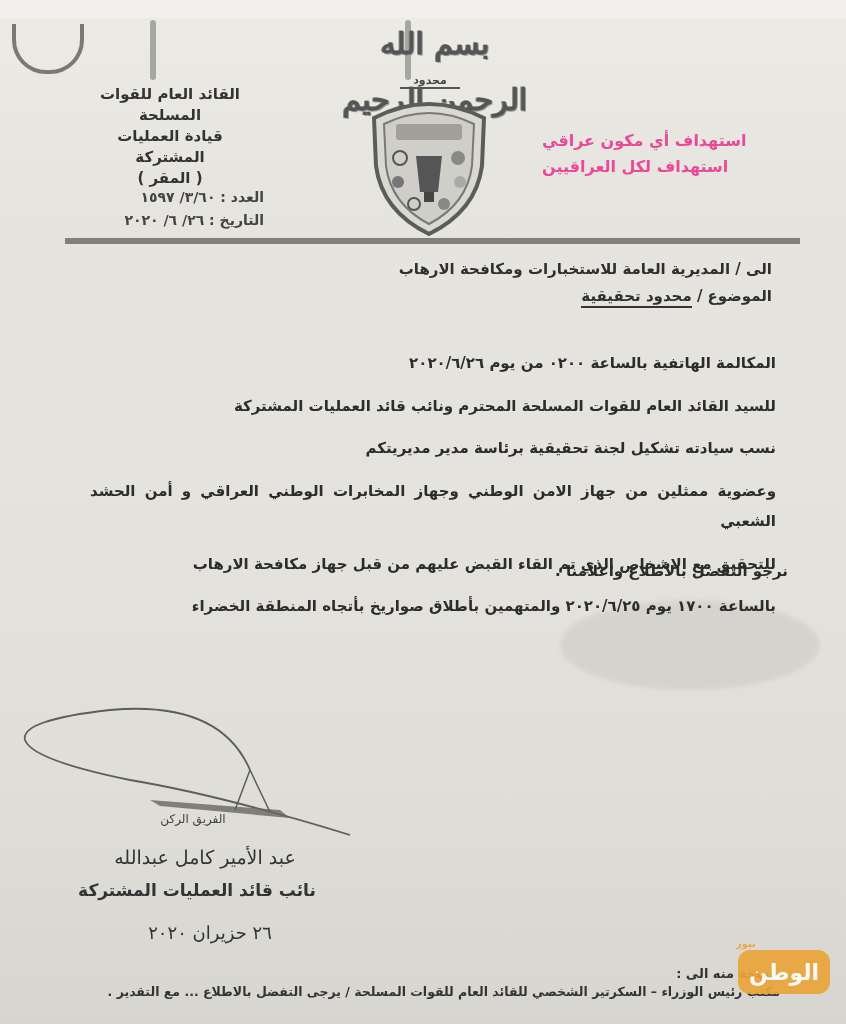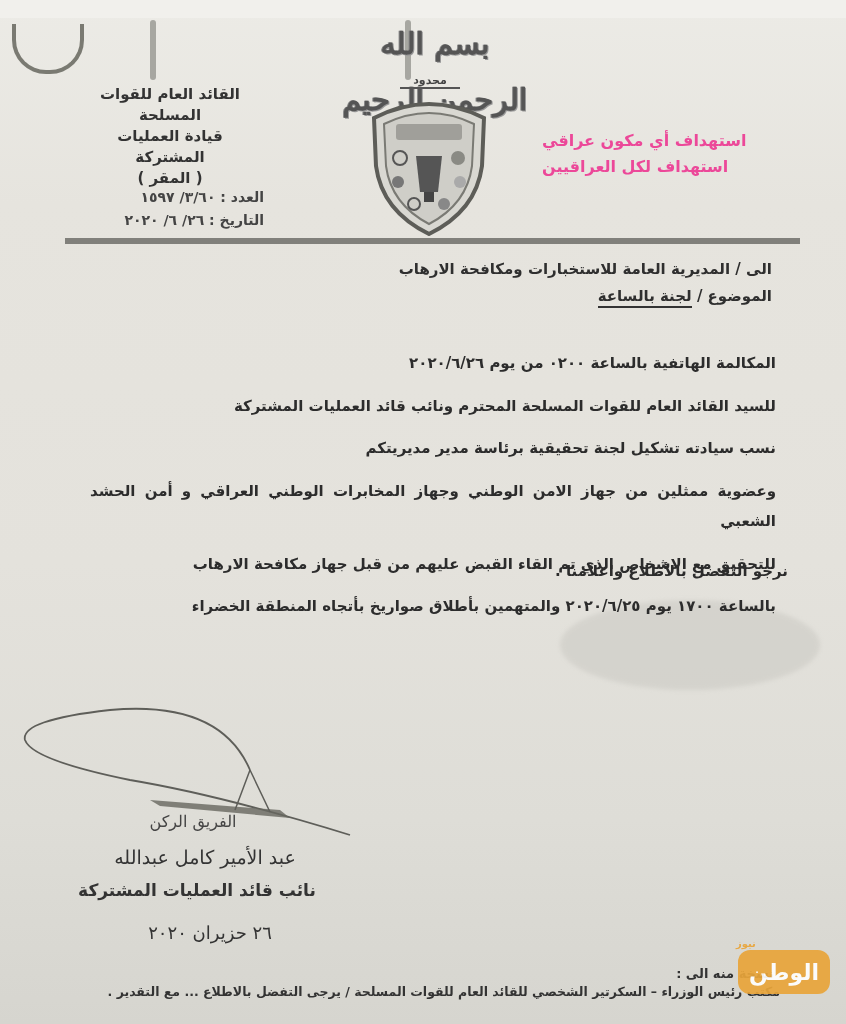--- a/index.html
+++ b/index.html
@@ -27,21 +27,21 @@
   .slogan { position:absolute; right:64px; top:128px; width:240px; text-align:left;
     font-size:16px; font-weight:bold; line-height:26px; color:#ec4899; }
   .divider { position:absolute; left:65px; top:238px; width:735px; height:6px; background:#6f6f6a; opacity:.85; }
   .to { position:absolute; right:74px; top:256px; width:600px; font-size:15px; font-weight:bold; line-height:27px; text-align:right; color:#2f2f2f; }
   .subject-val { border-bottom:2px solid #333; padding-bottom:1px; }
   .body { position:absolute; left:78px; top:336px; width:710px; font-size:15px; font-weight:bold;
     line-height:30.5px; text-align:justify; text-align-last:right; color:#2c2c2c; }
   .body p { margin:12px; }
   .closing { position:absolute; right:58px; top:562px; width:600px; font-size:15px; font-weight:bold; text-align:right; color:#2c2c2c; }
   .sig { position:absolute; left:20px; top:700px; width:360px; height:160px; }
-  .rank { position:absolute; left:138px; top:812px; width:110px; text-align:center; font-family:"DejaVu Serif", serif; font-size:16px; color:#444; }
+  .rank { position:absolute; left:138px; top:812px; width:110px; text-align:center; font-family:"DejaVu Serif", serif; font-size:12px; color:#444; }
   .name { position:absolute; left:90px; top:846px; width:230px; text-align:center; font-family:"DejaVu Serif", serif; font-size:19px; color:#333; }
   .title { position:absolute; left:72px; top:880px; width:250px; text-align:center; font-size:17px; font-weight:bold; color:#333; }
   .hand-date { position:absolute; left:130px; top:922px; width:160px; text-align:center; font-family:"DejaVu Serif", serif; font-size:18px; color:#333; }
   .cc-label { position:absolute; right:72px; top:966px; font-size:13px; font-weight:bold; color:#333; }
   .cc { position:absolute; left:50px; top:984px; width:730px; text-align:right; font-size:12.5px; font-weight:bold; color:#333; }
   .watermark { position:absolute; left:738px; top:950px; width:92px; height:44px; background:#e9a53a; opacity:.92;
     color:#fff; font-weight:bold; font-size:22px; text-align:center; line-height:46px; border-radius:12px; }
   .watermark small { position:absolute; left:-2px; top:-12px; font-size:10px; color:#e9a53a; line-height:12px; }
   .smudge { position:absolute; border-radius:50%; background:#bdbcb6; opacity:.35; filter:blur(2px); }
 </style>
@@ -95,21 +95,21 @@
 
 <div class="divider"></div>
 
 <div class="to ar">
   <div>
     <span>الى /</span>
     <span>المديرية العامة للاستخبارات ومكافحة الارهاب</span>
   </div>
   <div>
     <span>الموضوع /</span>
-    <span class="subject-val">لجنة بالساعة</span>
+    <span class="subject-val">محدود تحقيقية</span>
   </div>
 </div>
 
 <div class="body ar">
   <p>المكالمة الهاتفية بالساعة ٠٢٠٠ من يوم ٢٠٢٠/٦/٢٦</p>
   <p>للسيد القائد العام للقوات المسلحة المحترم ونائب قائد العمليات المشتركة</p>
   <p>نسب سيادته تشكيل لجنة تحقيقية برئاسة مدير مديريتكم</p>
   <p>وعضوية ممثلين من جهاز الامن الوطني وجهاز المخابرات الوطني العراقي و أمن الحشد الشعبي</p>
   <p>للتحقيق مع الاشخاص الذي تم القاء القبض عليهم من قبل جهاز مكافحة الارهاب</p>
   <p>بالساعة ١٧٠٠ يوم ٢٠٢٠/٦/٢٥ والمتهمين بأطلاق صواريخ بأتجاه المنطقة الخضراء</p>

